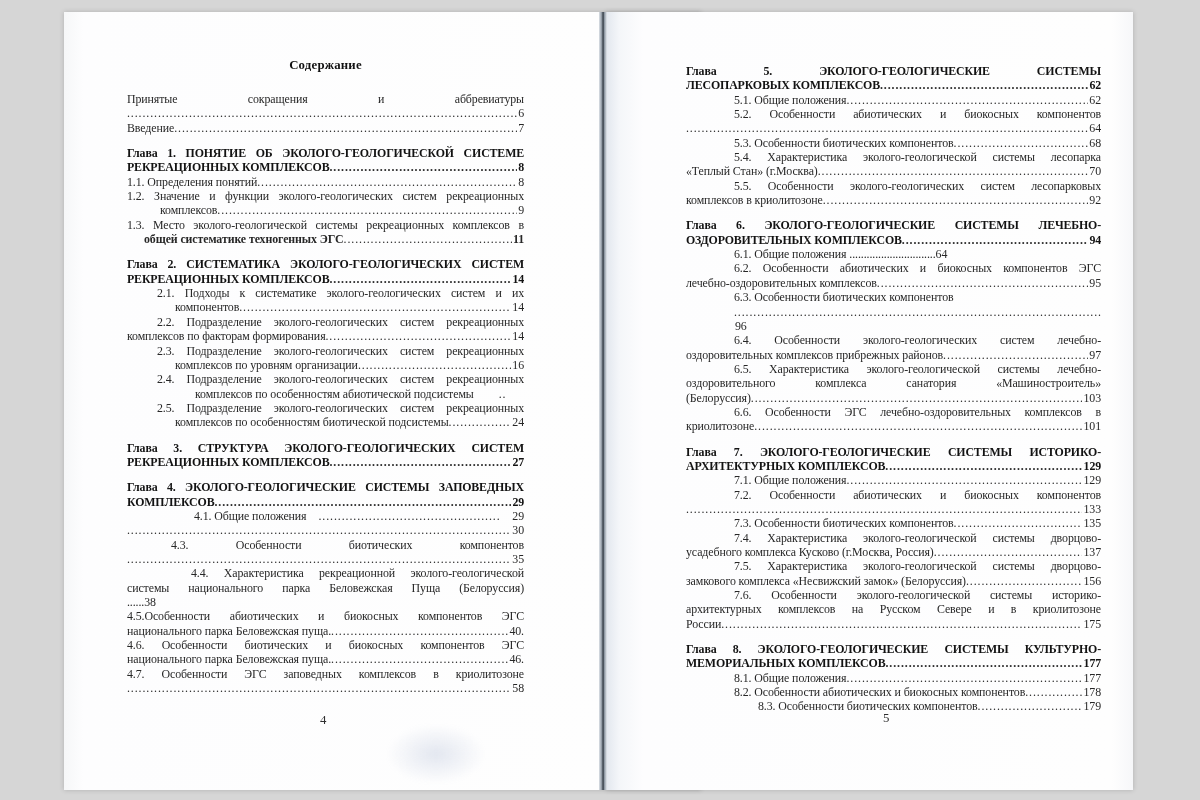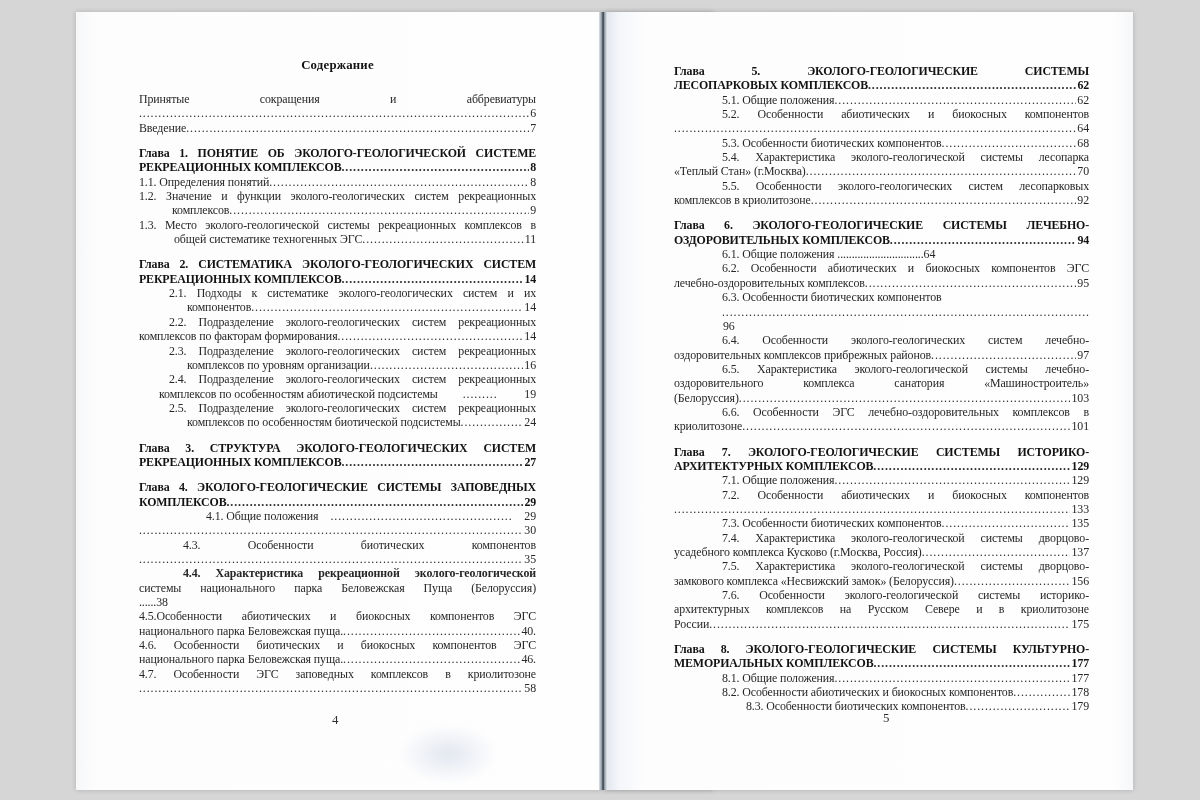--- a/index.html
+++ b/index.html
@@ -4,34 +4,34 @@
 <style>
   html,body{margin:0;padding:0;}
   body{
     width:1200px;height:800px;position:relative;overflow:hidden;
     background:#d6d6d6;
     font-family:"Liberation Serif","DejaVu Serif",serif;
   }
   .scan{position:absolute;inset:0;}
   .page{position:absolute;top:12px;height:778px;box-shadow:0 0 5px rgba(0,0,0,0.18);}
   .page-left{
-    left:76px;width:637px;
+    left:64px;width:637px;
     background:linear-gradient(to right,#f6f7f8 0,#fdfdfe 3%,#fefefe 88%,#f3f5f8 96%,#e3e8ee 100%);
   }
   .page-right{
     left:606px;width:527px;
     background:linear-gradient(to right,#e2e7ee 0,#f4f6f9 2.5%,#fdfdfe 7%,#fefefe 96%,#f6f7f9 100%);
   }
   .binding{
     position:absolute;left:599px;top:12px;width:8px;height:778px;z-index:3;
     background:linear-gradient(to right,#dde2e8 0,#99a2ac 30%,#333b44 52%,#8e98a3 68%,#e6eaef 100%);
   }
   .content{position:absolute;}
   .content-left{left:63px;top:46px;width:397px;}
-  .content-right{left:68px;top:52px;width:415px;}
+  .content-right{left:80px;top:52px;width:415px;}
   .toc-title{
     text-align:center;font-weight:bold;font-size:12.8px;color:#121212;
     margin-bottom:19px;letter-spacing:0.2px;
   }
   .entry{font-size:11.9px;line-height:14.35px;color:#272727;letter-spacing:-0.1px;}
   .entry.bold{font-weight:bold;color:#131313;letter-spacing:-0.15px;}
   .entry.gap{margin-top:11px;}
   .line{white-space:nowrap;overflow:hidden;}
   .line.just{text-align:justify;text-align-last:justify;text-justify:inter-word;}
   .line.leader{display:flex;align-items:baseline;}
@@ -94,21 +94,21 @@
           <div class="entry">
             <div class="line just">1.2. Значение и функции эколого-геологических систем рекреационных</div>
             <div class="line leader" style="margin-left: 33px;">
               <span class="t">комплексов</span>
               <span class="dots"></span>
               <span class="pg">9</span>
             </div>
           </div>
           <div class="entry">
             <div class="line just">1.3. Место эколого-геологической системы рекреационных комплексов в</div>
-            <div class="line leader" style="margin-left: 35px;">
+            <div class="line leader" style="margin-left: 17px; font-weight: bold;">
               <span class="t">общей систематике техногенных ЭГС</span>
               <span class="dots"></span>
               <span class="pg">11</span>
             </div>
           </div>
           <div class="entry bold gap">
             <div class="line just">Глава 2. СИСТЕМАТИКА ЭКОЛОГО-ГЕОЛОГИЧЕСКИХ СИСТЕМ</div>
             <div class="line leader">
               <span class="t">РЕКРЕАЦИОННЫХ КОМПЛЕКСОВ</span>
               <span class="dots"></span>
@@ -134,21 +134,21 @@
           <div class="entry">
             <div class="line just" style="margin-left: 30px;">2.3. Подразделение эколого-геологических систем рекреационных</div>
             <div class="line leader" style="margin-left: 48px;">
               <span class="t">комплексов по уровням организации</span>
               <span class="dots"></span>
               <span class="pg">16</span>
             </div>
           </div>
           <div class="entry">
             <div class="line just" style="margin-left: 30px;">2.4. Подразделение эколого-геологических систем рекреационных</div>
-            <div class="line leader" style="margin-left: 20px; gap: 25px;">
+            <div class="line leader" style="margin-left: 68px; gap: 25px;">
               <span class="t">комплексов по особенностям абиотической подсистемы</span>
               <span class="dots"></span>
               <span class="pg">19</span>
             </div>
           </div>
           <div class="entry">
             <div class="line just" style="margin-left: 30px;">2.5. Подразделение эколого-геологических систем рекреационных</div>
             <div class="line leader" style="margin-left: 48px;">
               <span class="t">комплексов по особенностям биотической подсистемы</span>
               <span class="dots"></span>
@@ -187,21 +187,21 @@
           </div>
           <div class="entry">
             <div class="line just" style="margin-left: 44px;">4.3. Особенности биотических компонентов</div>
             <div class="line leader">
               <span class="t"></span>
               <span class="dots"></span>
               <span class="pg">35</span>
             </div>
           </div>
           <div class="entry">
-            <div class="line just" style="margin-left: 44px; font-weight: bold;">4.4. Характеристика рекреационной эколого-геологической</div>
+            <div class="line just" style="margin-left: 64px;">4.4. Характеристика рекреационной эколого-геологической</div>
             <div class="line just">системы национального парка Беловежская Пуща (Белоруссия)</div>
             <div class="line">......38</div>
           </div>
           <div class="entry">
             <div class="line just">4.5.Особенности абиотических и биокосных компонентов ЭГС</div>
             <div class="line leader">
               <span class="t">национального парка Беловежская пуща.</span>
               <span class="dots"></span>
               <span class="pg">40.</span>
             </div>

